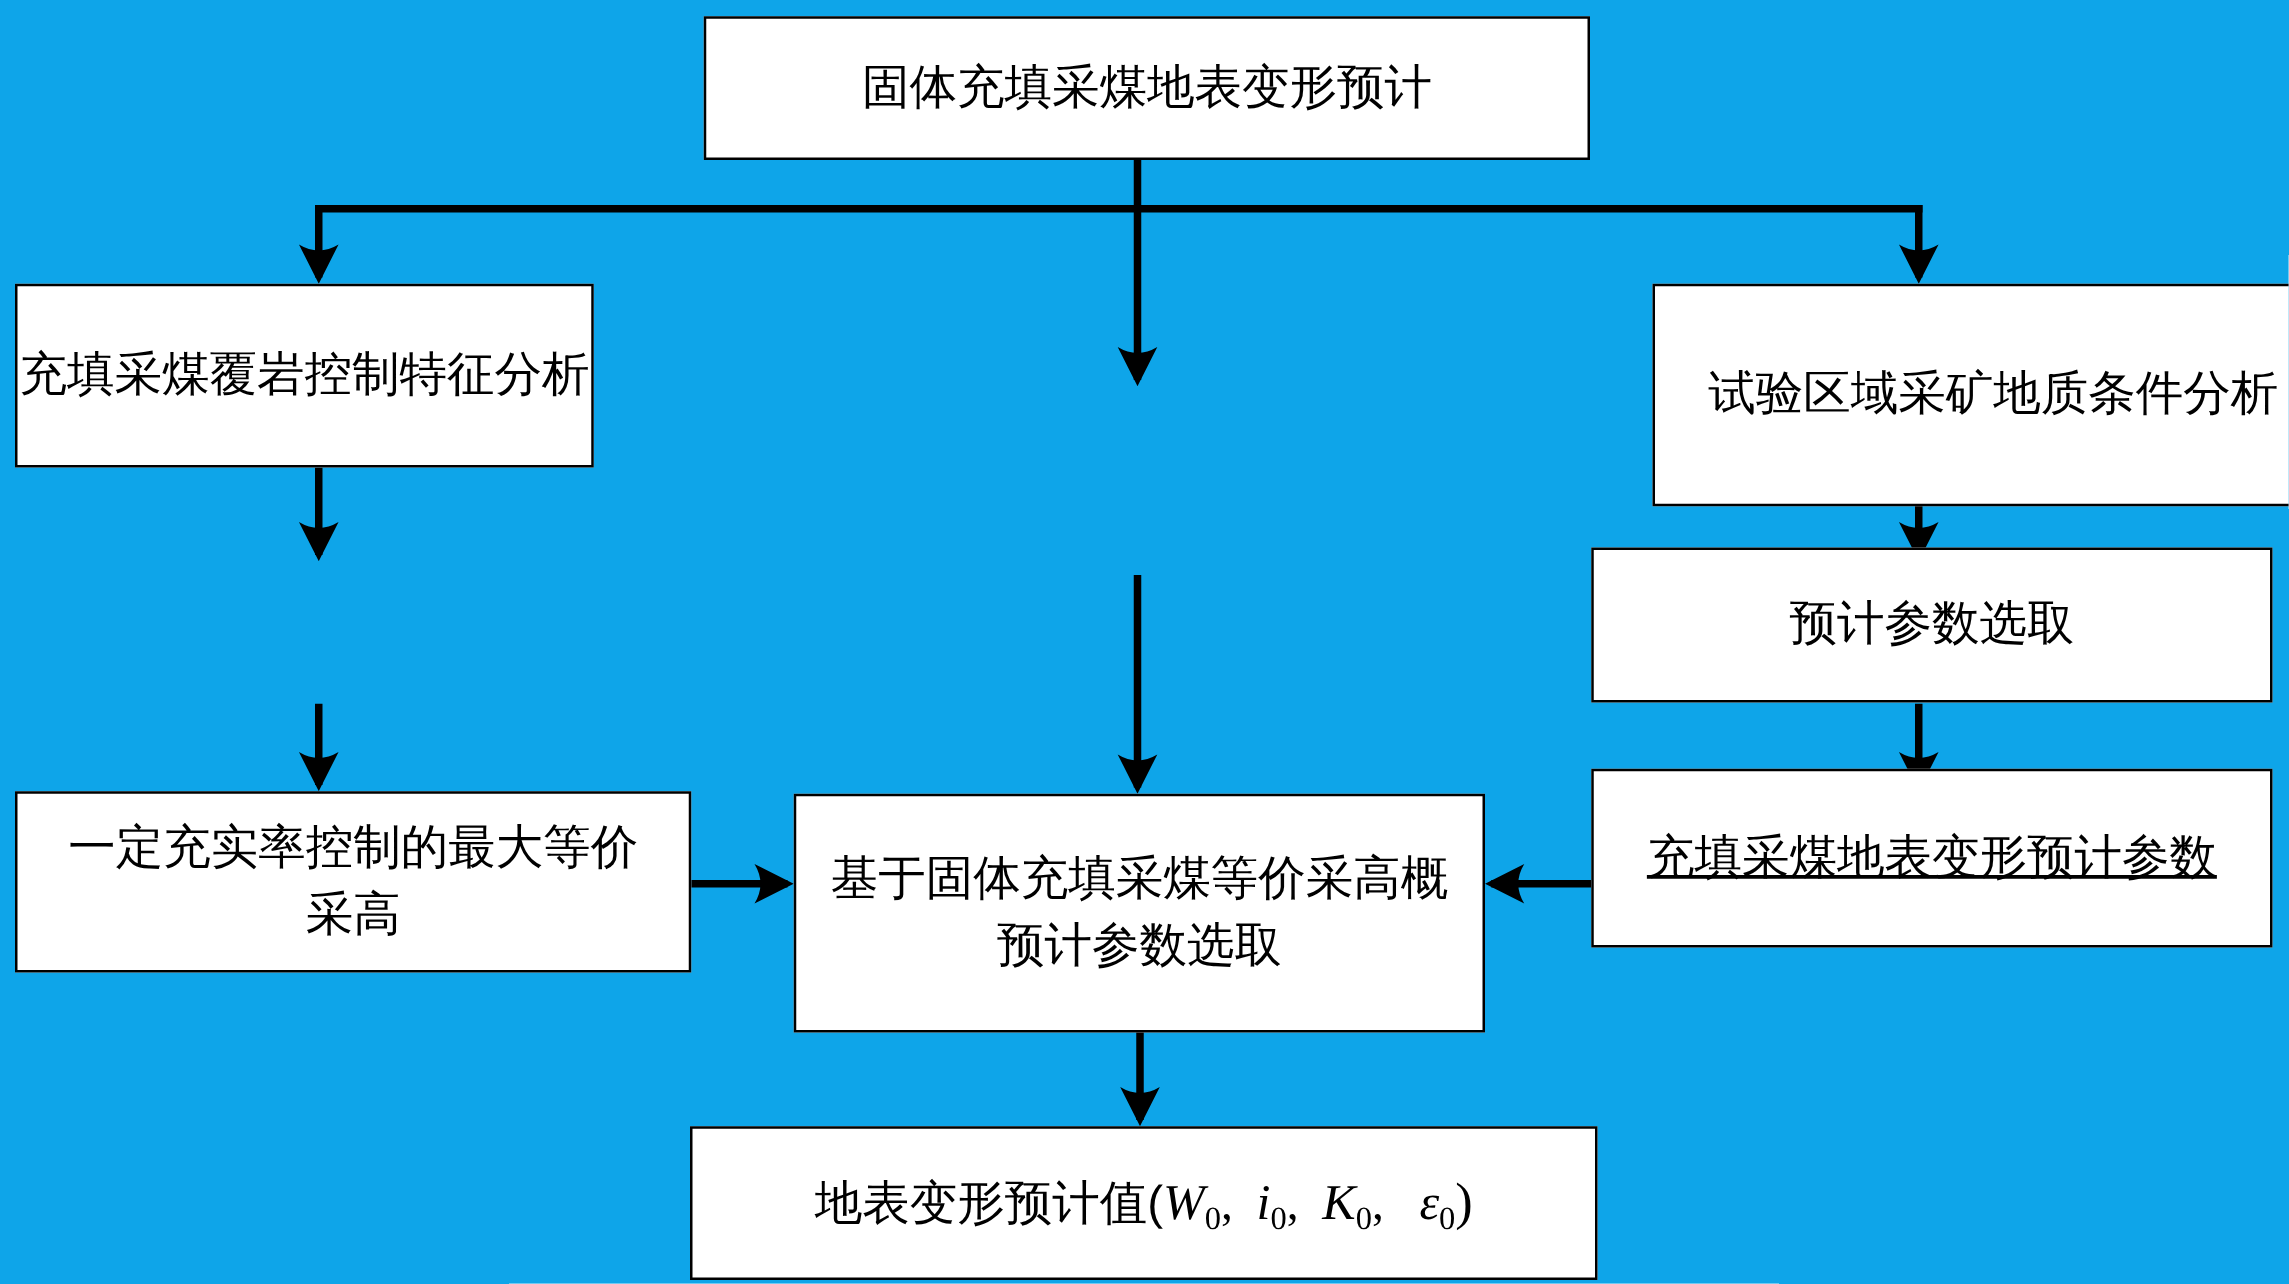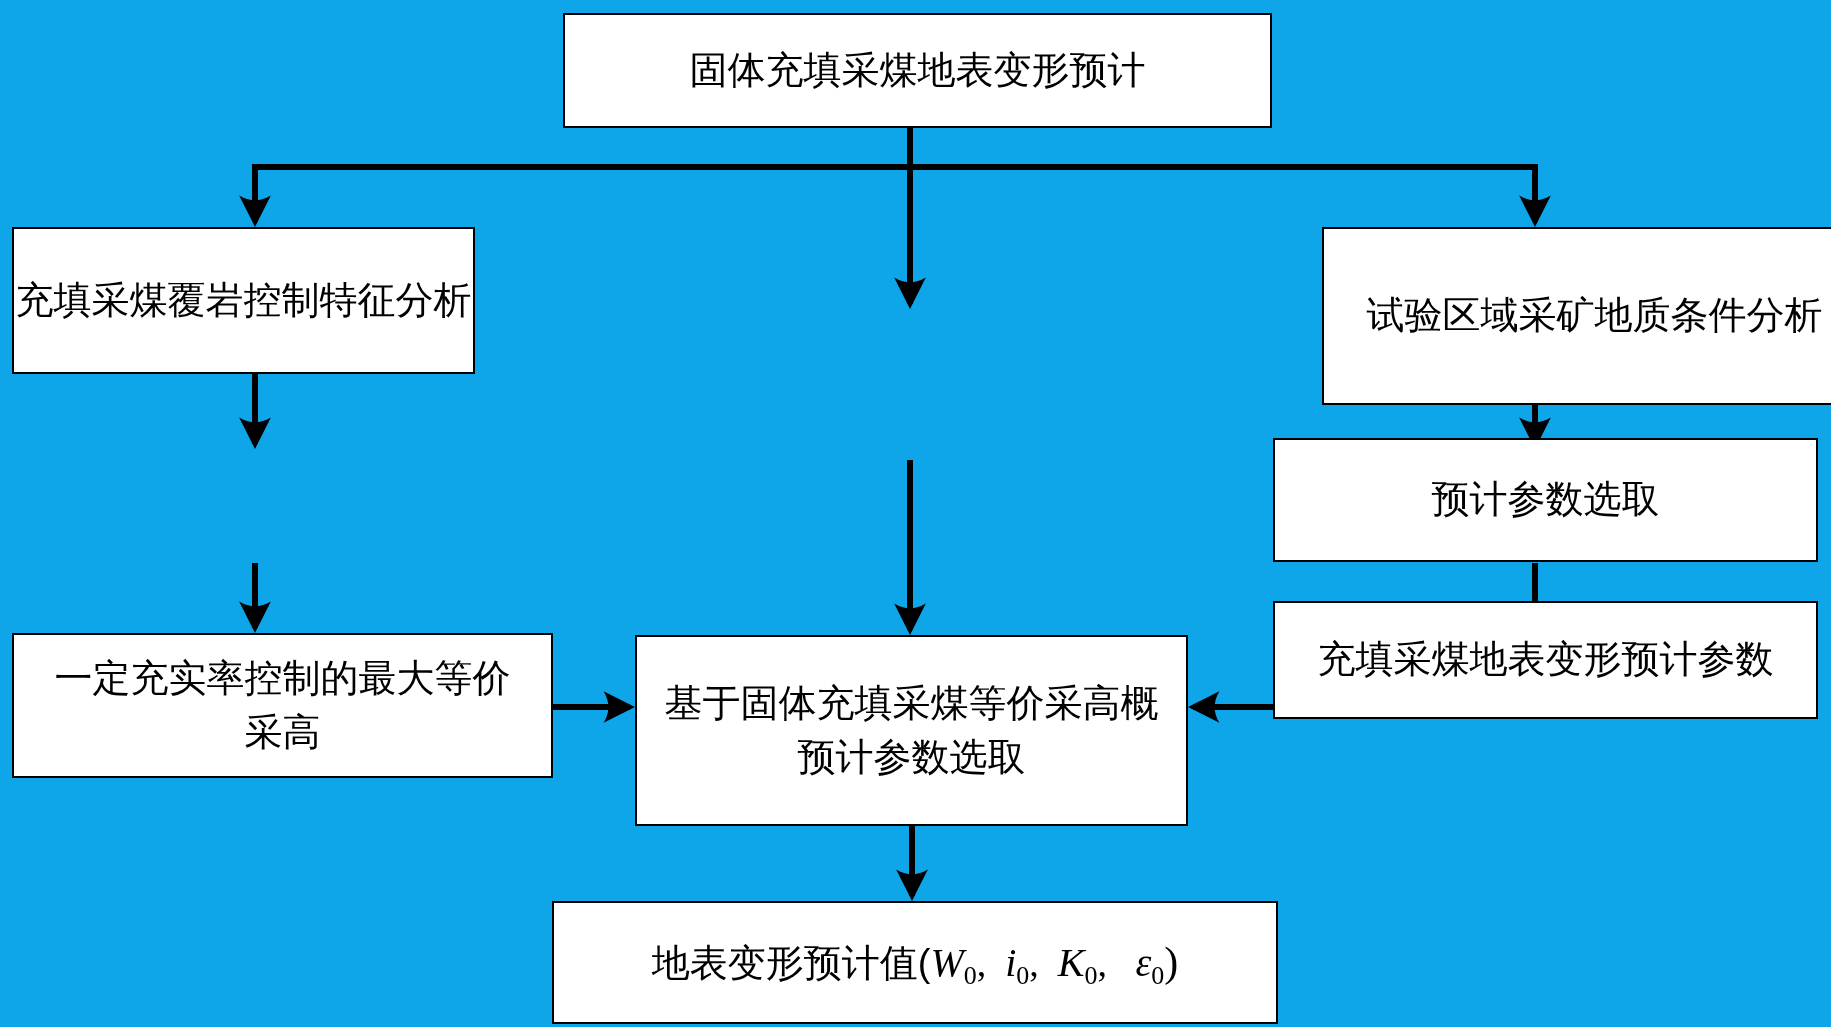--- a/index.html
+++ b/index.html
@@ -123,21 +123,21 @@
   </div>
 
   <div class="node" style="left:1322px; top:227px; width:545px; height:178px;">
     <span class="node-line">试验区域采矿地质条件分析</span>
   </div>
 
   <div class="node" style="left:1273px; top:438px; width:545px; height:124px;">
     <span class="node-line">预计参数选取</span>
   </div>
 
-  <div class="node" style="left:1273px; top:601px; width:545px; height:118px;">
+  <div class="node" style="left:1273px; top:615px; width:545px; height:143px;text-decoration:underline;">
     <span class="node-line">充填采煤地表变形预计参数</span>
   </div>
 
   <div class="node" style="left:552px; top:901px; width:726px; height:123px;">
     <div class="result-line">
       <span>地表变形预计值(</span>
       <span class="mvar"><i>W</i><sub>0</sub></span>
         <span class="sep">,  </span>
       <span class="mvar"><i>i</i><sub>0</sub></span>
         <span class="sep">,  </span>

